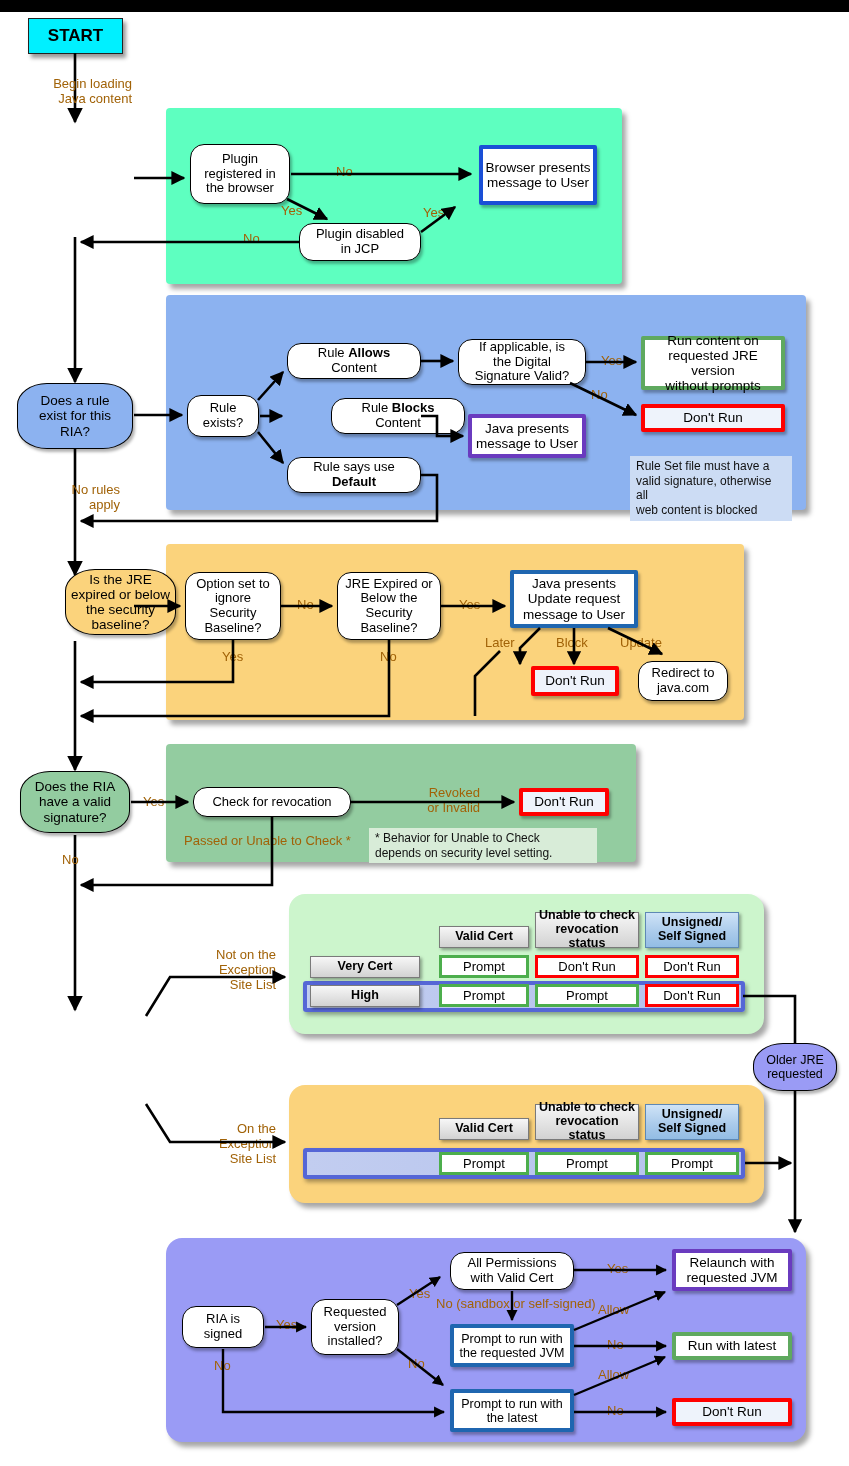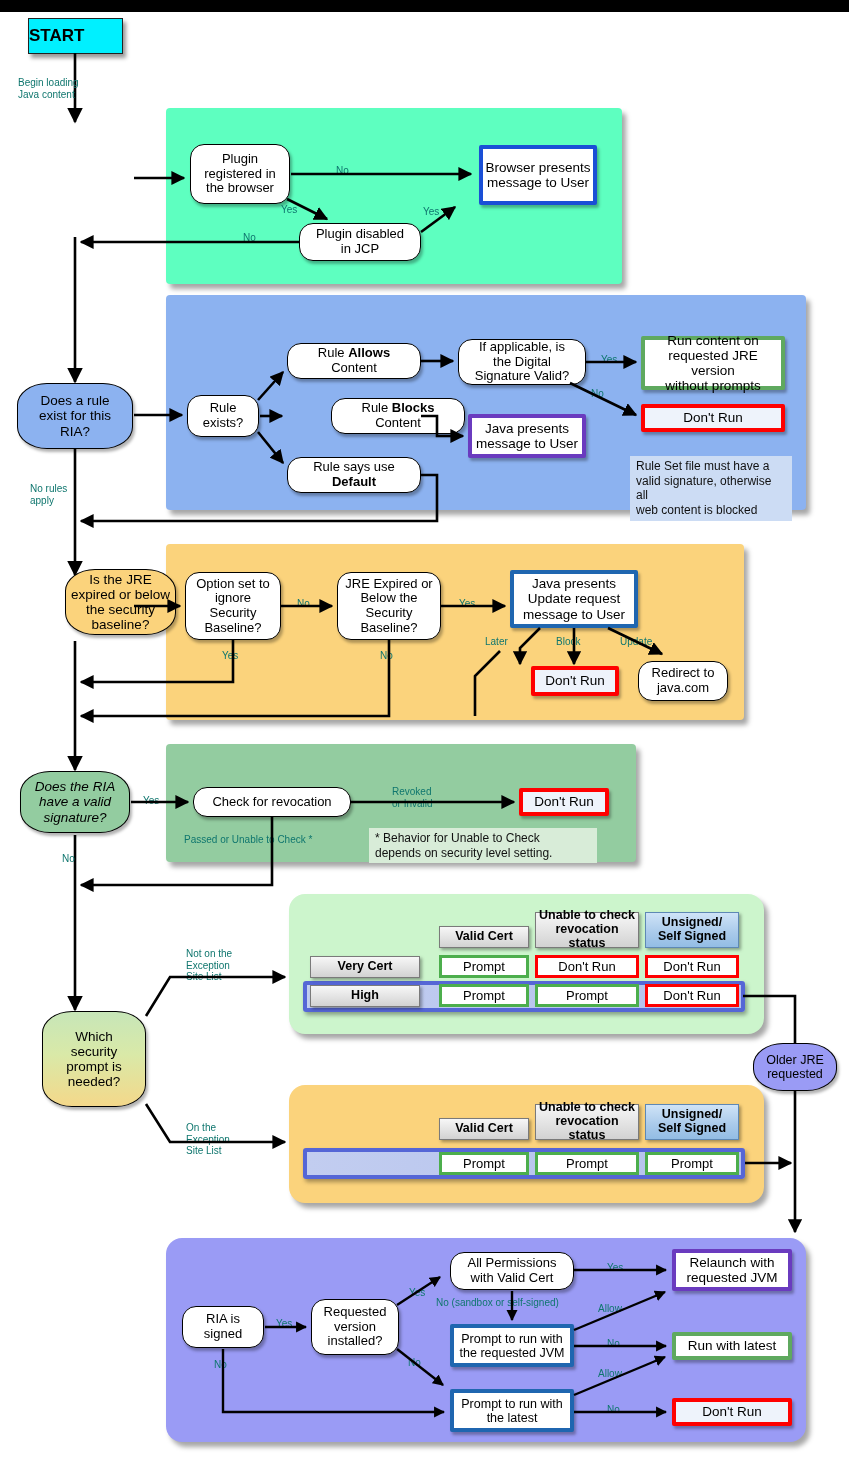--- a/index.html
+++ b/index.html
@@ -62,22 +62,22 @@
 
   .note{
     position:absolute;box-sizing:border-box;
     font-size:12px;color:#111;line-height:1.22;
     padding:3px 6px;
   }
   .note.blue{background:#ccdcf4;}
   .note.green{background:#d8ecd8;}
 
   .lbl{
-    position:absolute;font-size:10px;color:#0f766e;line-height:1.15;
-    text-align:left;white-space:pre;
+    position:absolute;font-size:13px;color:#a16207;line-height:1.15;
+    text-align:right;white-space:pre;
   }
   .lbl.nowrap{white-space:nowrap;}
 
   
   .hdr{
     position:absolute;box-sizing:border-box;display:flex;
     align-items:center;justify-content:center;text-align:center;
     font-weight:bold;font-size:12.5px;line-height:1.1;
     border:1px solid #7a7a7a;
     background:linear-gradient(to bottom,#f7f7f7 0%,#e3e3e3 55%,#d2d2d2 100%);
@@ -124,21 +124,21 @@
 
     <g stroke="#000" stroke-width="2.6" fill="none">
       <path d="M75,53 L75,122" marker-end="url(#ah)"></path>
       <path d="M75,237 L75,382" marker-end="url(#ah)"></path>
       <path d="M75,448 L75,575" marker-end="url(#ah)"></path>
       <path d="M75,641 L75,770" marker-end="url(#ah)"></path>
       <path d="M75,835 L75,1010" marker-end="url(#ah)"></path>
     </g>
   </svg>
 
-  <div class="abs" style="left:28px;top:18px;width:95px;height:36px;background:#00f0ff;border:1.6px solid #222;box-shadow:3px 4px 4px rgba(0,0,0,.4);display:flex;align-items:center;justify-content:flex-start;">
+  <div class="abs" style="left:28px;top:18px;width:95px;height:36px;background:#00f0ff;border:1.6px solid #222;box-shadow:3px 4px 4px rgba(0,0,0,.4);display:flex;align-items:center;justify-content:center;">
     <span style="font-weight:bold;font-size:17px;color:#000;">START</span>
   </div>
   <div class="lbl" style="left:18px;top:77px;width:114px;">Begin loading
 Java content</div>
 
   <div class="panel" style="left:166px;top:108px;width:456px;height:176px;background:#5effc0;"></div>
   <div class="panel-title" style="left:178px;top:114px;">Plug-in Processing</div>
 
 
   <div class="node proc" style="left:190px;top:144px;width:100px;height:60px;white-space:pre-line;">Plugin
@@ -231,41 +231,37 @@
   <div class="lbl nowrap" style="left:222px;top:650px;">Yes</div>
   <div class="lbl nowrap" style="left:380px;top:650px;">No</div>
   <div class="lbl nowrap" style="left:459px;top:598px;">Yes</div>
   <div class="lbl nowrap" style="left:485px;top:636px;">Later</div>
   <div class="lbl nowrap" style="left:556px;top:636px;">Block</div>
   <div class="lbl nowrap" style="left:620px;top:636px;">Update</div>
 
   <div class="panel" style="left:166px;top:744px;width:470px;height:118px;background:#93ccA0;"></div>
   <div class="panel-title" style="left:178px;top:751px;">Digital Signature</div>
 
-  <div class="node decision" style="left:20px;top:771px;width:110px;height:62px;background:#93ccA0;white-space:pre-line;font-style:italic;">Does the RIA
+  <div class="node decision" style="left:20px;top:771px;width:110px;height:62px;background:#93ccA0;white-space:pre-line;">Does the RIA
 have a valid
 signature?</div>
 
   <div class="node proc" style="left:193px;top:787px;width:158px;height:30px;">Check for revocation</div>
 
   <div class="node rect red" style="left:519px;top:788px;width:90px;height:28px;">Don't Run</div>
 
   <div class="lbl nowrap" style="left:143px;top:795px;">Yes</div>
   <div class="lbl nowrap" style="left:62px;top:853px;">No</div>
   <div class="lbl" style="left:392px;top:786px;width:88px;white-space:pre-line;">Revoked
 or Invalid</div>
   <div class="lbl nowrap" style="left:184px;top:834px;">Passed or Unable to Check *</div>
 
   <div class="note green" style="left:369px;top:828px;width:228px;white-space:pre-line;">* Behavior for Unable to Check
   depends on security level setting.</div>
 
-  <div class="node decision" style="left:42px;top:1011px;width:104px;height:96px;background:linear-gradient(to bottom,#c7e6b8 0%,#d9e9a8 45%,#f4d88a 100%);white-space:pre-line;">Which
-security
-prompt is
-needed?</div>
 
   <div class="lbl" style="left:186px;top:948px;width:90px;white-space:pre-line;">Not on the
 Exception
 Site List</div>
   <div class="lbl" style="left:186px;top:1122px;width:90px;white-space:pre-line;">On the
 Exception
 Site List</div>
 
   <div class="panel rounded" style="left:289px;top:894px;width:475px;height:140px;background:#ccf5cc;"></div>
   <div class="panel-title" style="left:299px;top:901px;">Normal Processing</div>

